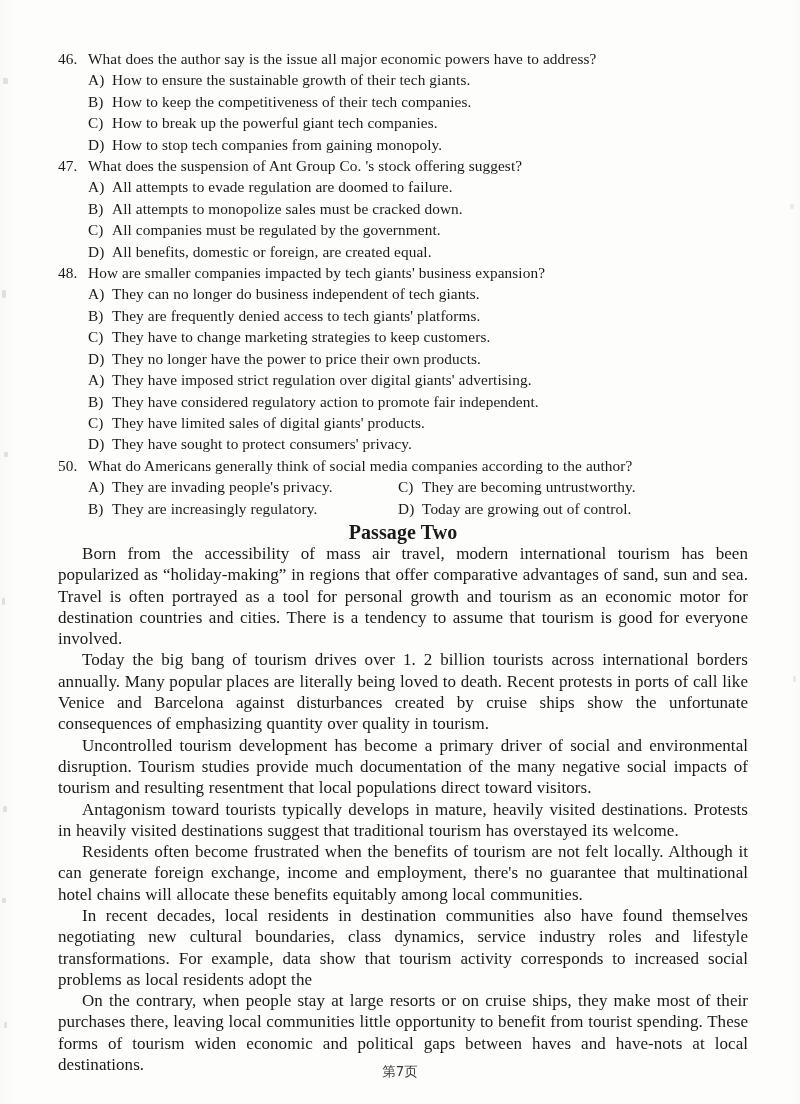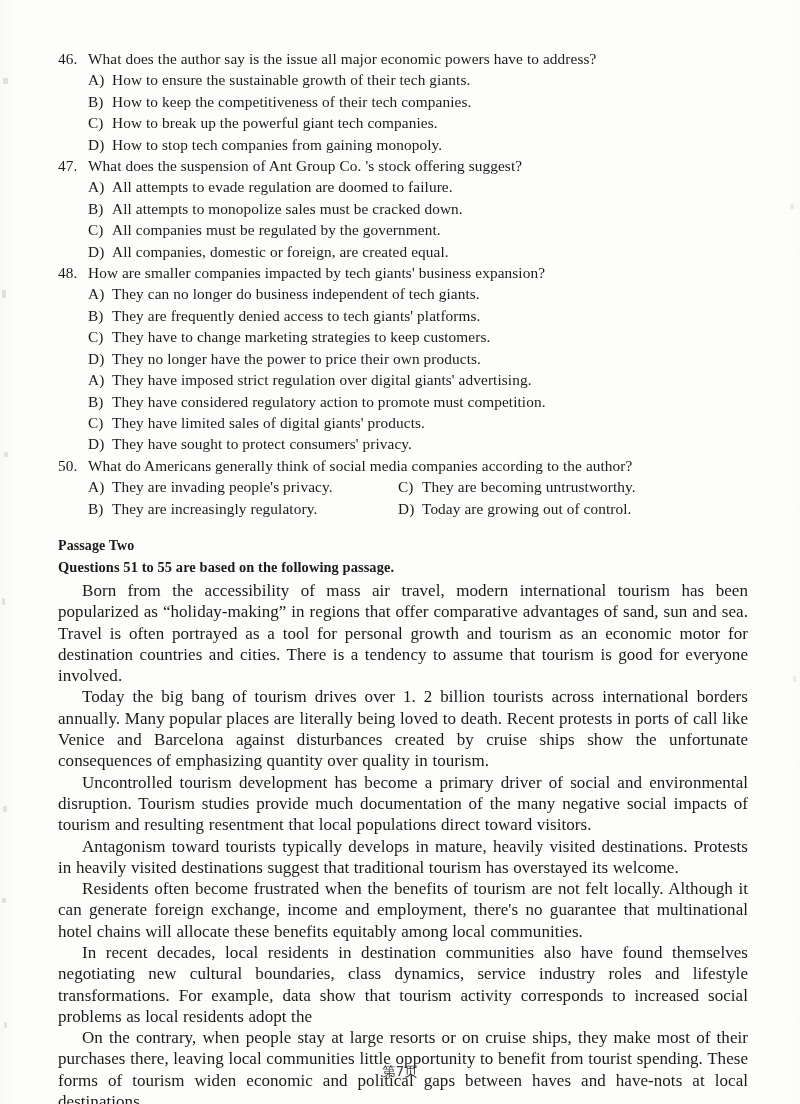--- a/index.html
+++ b/index.html
@@ -84,25 +84,26 @@
     align-items: baseline;
     font-size: 15.3px;
     line-height: 21.4px;
     letter-spacing: 0.1px;
   }
   .opt-cell.left  { width: 310px; flex: 0 0 310px; }
   .opt-cell.right { flex: 1 1 auto; }
 
   
   .passage-heading {
-    font-size: 14px;
+    font-size: 20px;
     line-height: 21px;
     font-weight: bold;
-    margin-top: 16px;
-    letter-spacing: 0.1px;
+    margin-top: 3px;
+    letter-spacing: 0.1px;
+    text-align: center;
   }
   .passage-subheading {
     font-size: 14.4px;
     line-height: 21px;
     font-weight: bold;
     margin-top: 1px;
     margin-bottom: 2px;
     letter-spacing: 0.1px;
   }
 
@@ -195,21 +196,21 @@
         <div class="option">
           <span class="opt-letter">B)</span>
           <span class="opt-text">All attempts to monopolize sales must be cracked down.</span>
         </div>
         <div class="option">
           <span class="opt-letter">C)</span>
           <span class="opt-text">All companies must be regulated by the government.</span>
         </div>
         <div class="option">
           <span class="opt-letter">D)</span>
-          <span class="opt-text">All companies, domestic or foreign, are created equal.</span>
+          <span class="opt-text">All benefits, domestic or foreign, are created equal.</span>
         </div>
       </div>
     </div>
 
     <div class="question-block">
       <div class="q-stem">
         <span class="q-num">48.</span>
         <span class="q-text">How are smaller companies impacted by tech giants' business expansion?</span>
       </div>
       <div class="options">
@@ -233,21 +234,21 @@
     </div>
 
     <div class="question-block">
       <div class="options">
         <div class="option">
           <span class="opt-letter">A)</span>
           <span class="opt-text">They have imposed strict regulation over digital giants' advertising.</span>
         </div>
         <div class="option">
           <span class="opt-letter">B)</span>
-          <span class="opt-text">They have considered regulatory action to promote must competition.</span>
+          <span class="opt-text">They have considered regulatory action to promote fair independent.</span>
         </div>
         <div class="option">
           <span class="opt-letter">C)</span>
           <span class="opt-text">They have limited sales of digital giants' products.</span>
         </div>
         <div class="option">
           <span class="opt-letter">D)</span>
           <span class="opt-text">They have sought to protect consumers' privacy.</span>
         </div>
       </div>
@@ -276,21 +277,20 @@
           </div>
           <div class="opt-cell right">
             <span class="opt-letter">D)</span>
             <span class="opt-text">Today are growing out of control.</span>
           </div>
         </div>
       </div>
     </div>
 
     <div class="passage-heading">Passage Two</div>
-    <div class="passage-subheading">Questions 51 to 55 are based on the following passage.</div>
 
     <p class="para">Born from the accessibility of mass air travel, modern international tourism has been popularized as “holiday-making” in regions that offer comparative advantages of sand, sun and sea. Travel is often portrayed as a tool for personal growth and tourism as an economic motor for destination countries and cities. There is a tendency to assume that tourism is good for everyone involved.</p>
     <p class="para">Today the big bang of tourism drives over 1. 2 billion tourists across international borders annually. Many popular places are literally being loved to death. Recent protests in ports of call like Venice and Barcelona against disturbances created by cruise ships show the unfortunate consequences of emphasizing quantity over quality in tourism.</p>
     <p class="para">Uncontrolled tourism development has become a primary driver of social and environmental disruption. Tourism studies provide much documentation of the many negative social impacts of tourism and resulting resentment that local populations direct toward visitors.</p>
     <p class="para">Antagonism toward tourists typically develops in mature, heavily visited destinations. Protests in heavily visited destinations suggest that traditional tourism has overstayed its welcome.</p>
     <p class="para">Residents often become frustrated when the benefits of tourism are not felt locally. Although it can generate foreign exchange, income and employment, there's no guarantee that multinational hotel chains will allocate these benefits equitably among local communities.</p>
     <p class="para last">In recent decades, local residents in destination communities also have found themselves negotiating new cultural boundaries, class dynamics, service industry roles and lifestyle transformations. For example, data show that tourism activity corresponds to increased social problems as local residents adopt the</p>
     <p class="para">On the contrary, when people stay at large resorts or on cruise ships, they make most of their purchases there, leaving local communities little opportunity to benefit from tourist spending. These forms of tourism widen economic and political gaps between haves and have-nots at local destinations.</p>
 
   </div>

